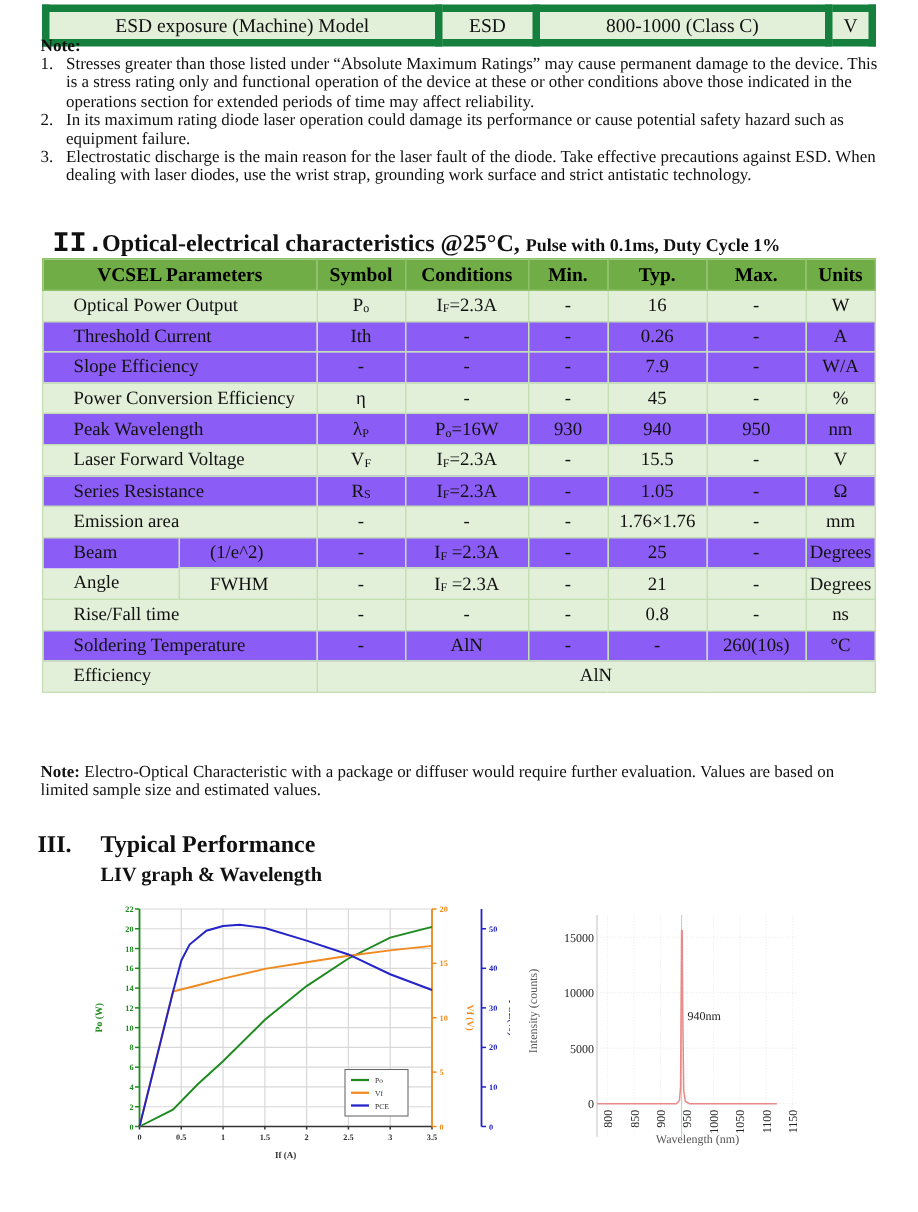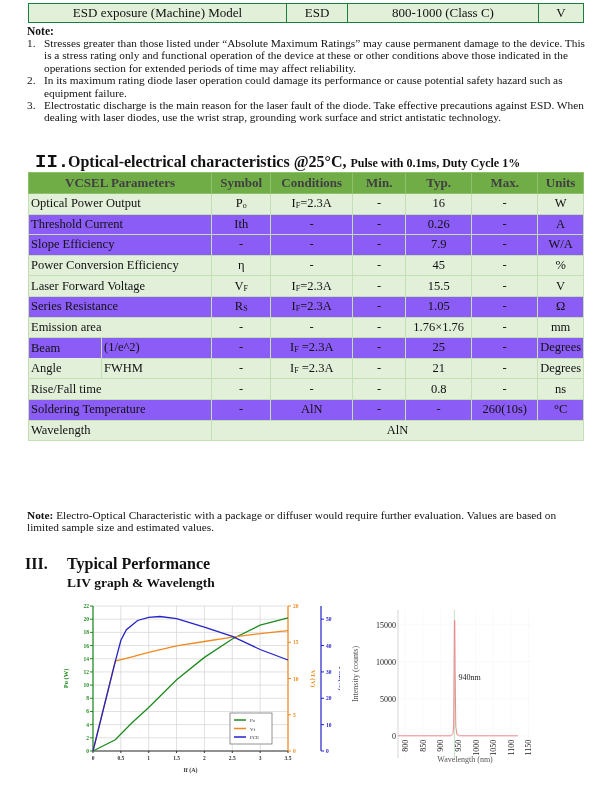--- a/index.html
+++ b/index.html
@@ -5,49 +5,49 @@
   html, body { margin: 0; padding: 0; background: #ffffff; }
   body {
     width: 612px; height: 808px; overflow: hidden; position: relative;
     font-family: "Liberation Serif", serif; color: #111;
   }
   .esd-table {
     position: absolute; left: 28px; top: 3px; width: 556px;
     border-collapse: collapse; font-size: 13px;
   }
   .esd-table td {
-    background: #e2efd9; border: 1px solid #15803d; text-align: center;
+    background: #e2efd9; border: 5px solid #15803d; text-align: center;
     height: 18px; padding: 0;
   }
   .note-title { position: absolute; left: 27px; top: 25px; font-size: 11.5px; font-weight: bold; }
   .note-list {
     position: absolute; left: 27px; top: 37px; width: 560px; margin: 0; padding: 0;
     list-style: none; font-size: 11.3px; line-height: 12.4px;
   }
   .note-list li { position: relative; padding-left: 17px; }
   .note-list li .num { position: absolute; left: 0; top: 0; }
 
   .sec2-title { position: absolute; left: 35px; top: 151px; font-size: 16px; font-weight: bold; white-space: nowrap; }
   .sec2-title .roman { display: inline-block; width: 33px; font-size: 19px; font-family: Liberation Mono, monospace; }
   .sec2-title .sub { font-size: 12px; }
 
   .spec-table {
     position: absolute; left: 28px; top: 172px; width: 556px;
     border-collapse: collapse; font-size: 12.5px;
   }
   .spec-table th {
-    background: #70ad47; color: #404040; font-weight: bold; border: 1px solid #8fc16a;
+    background: #70ad47; color: #000000; font-weight: bold; border: 1px solid #8fc16a;
     height: 20px; padding: 0; font-size: 13px;
   }
   .spec-table td {
     border: 1px solid #c5dfb4; height: 19.6px; padding: 0; text-align: center;
   }
   .spec-table tr.odd td { background: #e2efd9; }
   .spec-table tr.even td { background: #8b5cf6; }
-  .spec-table td.param { text-align: left; padding-left: 2px; }
+  .spec-table td.param { text-align: left; padding-left: 20px; }
   .spec-table td.nob { border-bottom: none; }
   .spec-table td.not { border-top: none; }
   sub.s { font-size: 8px; vertical-align: -1px; }
 
   .note2 { position: absolute; left: 27px; top: 509px; width: 560px; font-size: 11.3px; line-height: 12.4px; }
   .note2 b { font-weight: bold; }
 
   .sec3-title { position: absolute; left: 25px; top: 555px; font-size: 16px; font-weight: bold; white-space: nowrap; }
   .sec3-title .roman { display: inline-block; width: 42px; }
   .sec3-sub { position: absolute; left: 67px; top: 575px; font-size: 13.5px; font-weight: bold; }
@@ -123,20 +123,29 @@
       </tr>
       <tr class="odd">
         <td class="param" colspan="2">Power Conversion Efficiency</td>
         <td>η</td>
         <td>-</td>
         <td>-</td>
         <td>45</td>
         <td>-</td>
         <td>%</td>
       </tr>
+      <tr class="even">
+        <td class="param" colspan="2">Peak Wavelength</td>
+        <td>λ<sub class="s">P</sub></td>
+        <td>P<sub class="s">o</sub>=16W</td>
+        <td>930</td>
+        <td>940</td>
+        <td>950</td>
+        <td>nm</td>
+      </tr>
       <tr class="odd">
         <td class="param" colspan="2">Laser Forward Voltage</td>
         <td>V<sub class="s">F</sub></td>
         <td>I<sub class="s">F</sub>=2.3A</td>
         <td>-</td>
         <td>15.5</td>
         <td>-</td>
         <td>V</td>
       </tr>
       <tr class="even">
@@ -189,21 +198,21 @@
       <tr class="even">
         <td class="param" colspan="2">Soldering Temperature</td>
         <td>-</td>
         <td>AlN</td>
         <td>-</td>
         <td>-</td>
         <td>260(10s)</td>
         <td>°C</td>
       </tr>
       <tr class="odd">
-        <td class="param" colspan="2">Wavelength</td>
+        <td class="param" colspan="2">Efficiency</td>
         <td colspan="6">AlN</td>
       </tr>
     </tbody>
 </table>
 
 <div class="note2"><b>Note:</b><span> Electro-Optical Characteristic with a package or diffuser would require further evaluation. Values are based on limited sample size and estimated values.</span></div>
 
 <div class="sec3-title">
   <span class="roman">III.</span><span>Typical Performance</span>
 </div>

